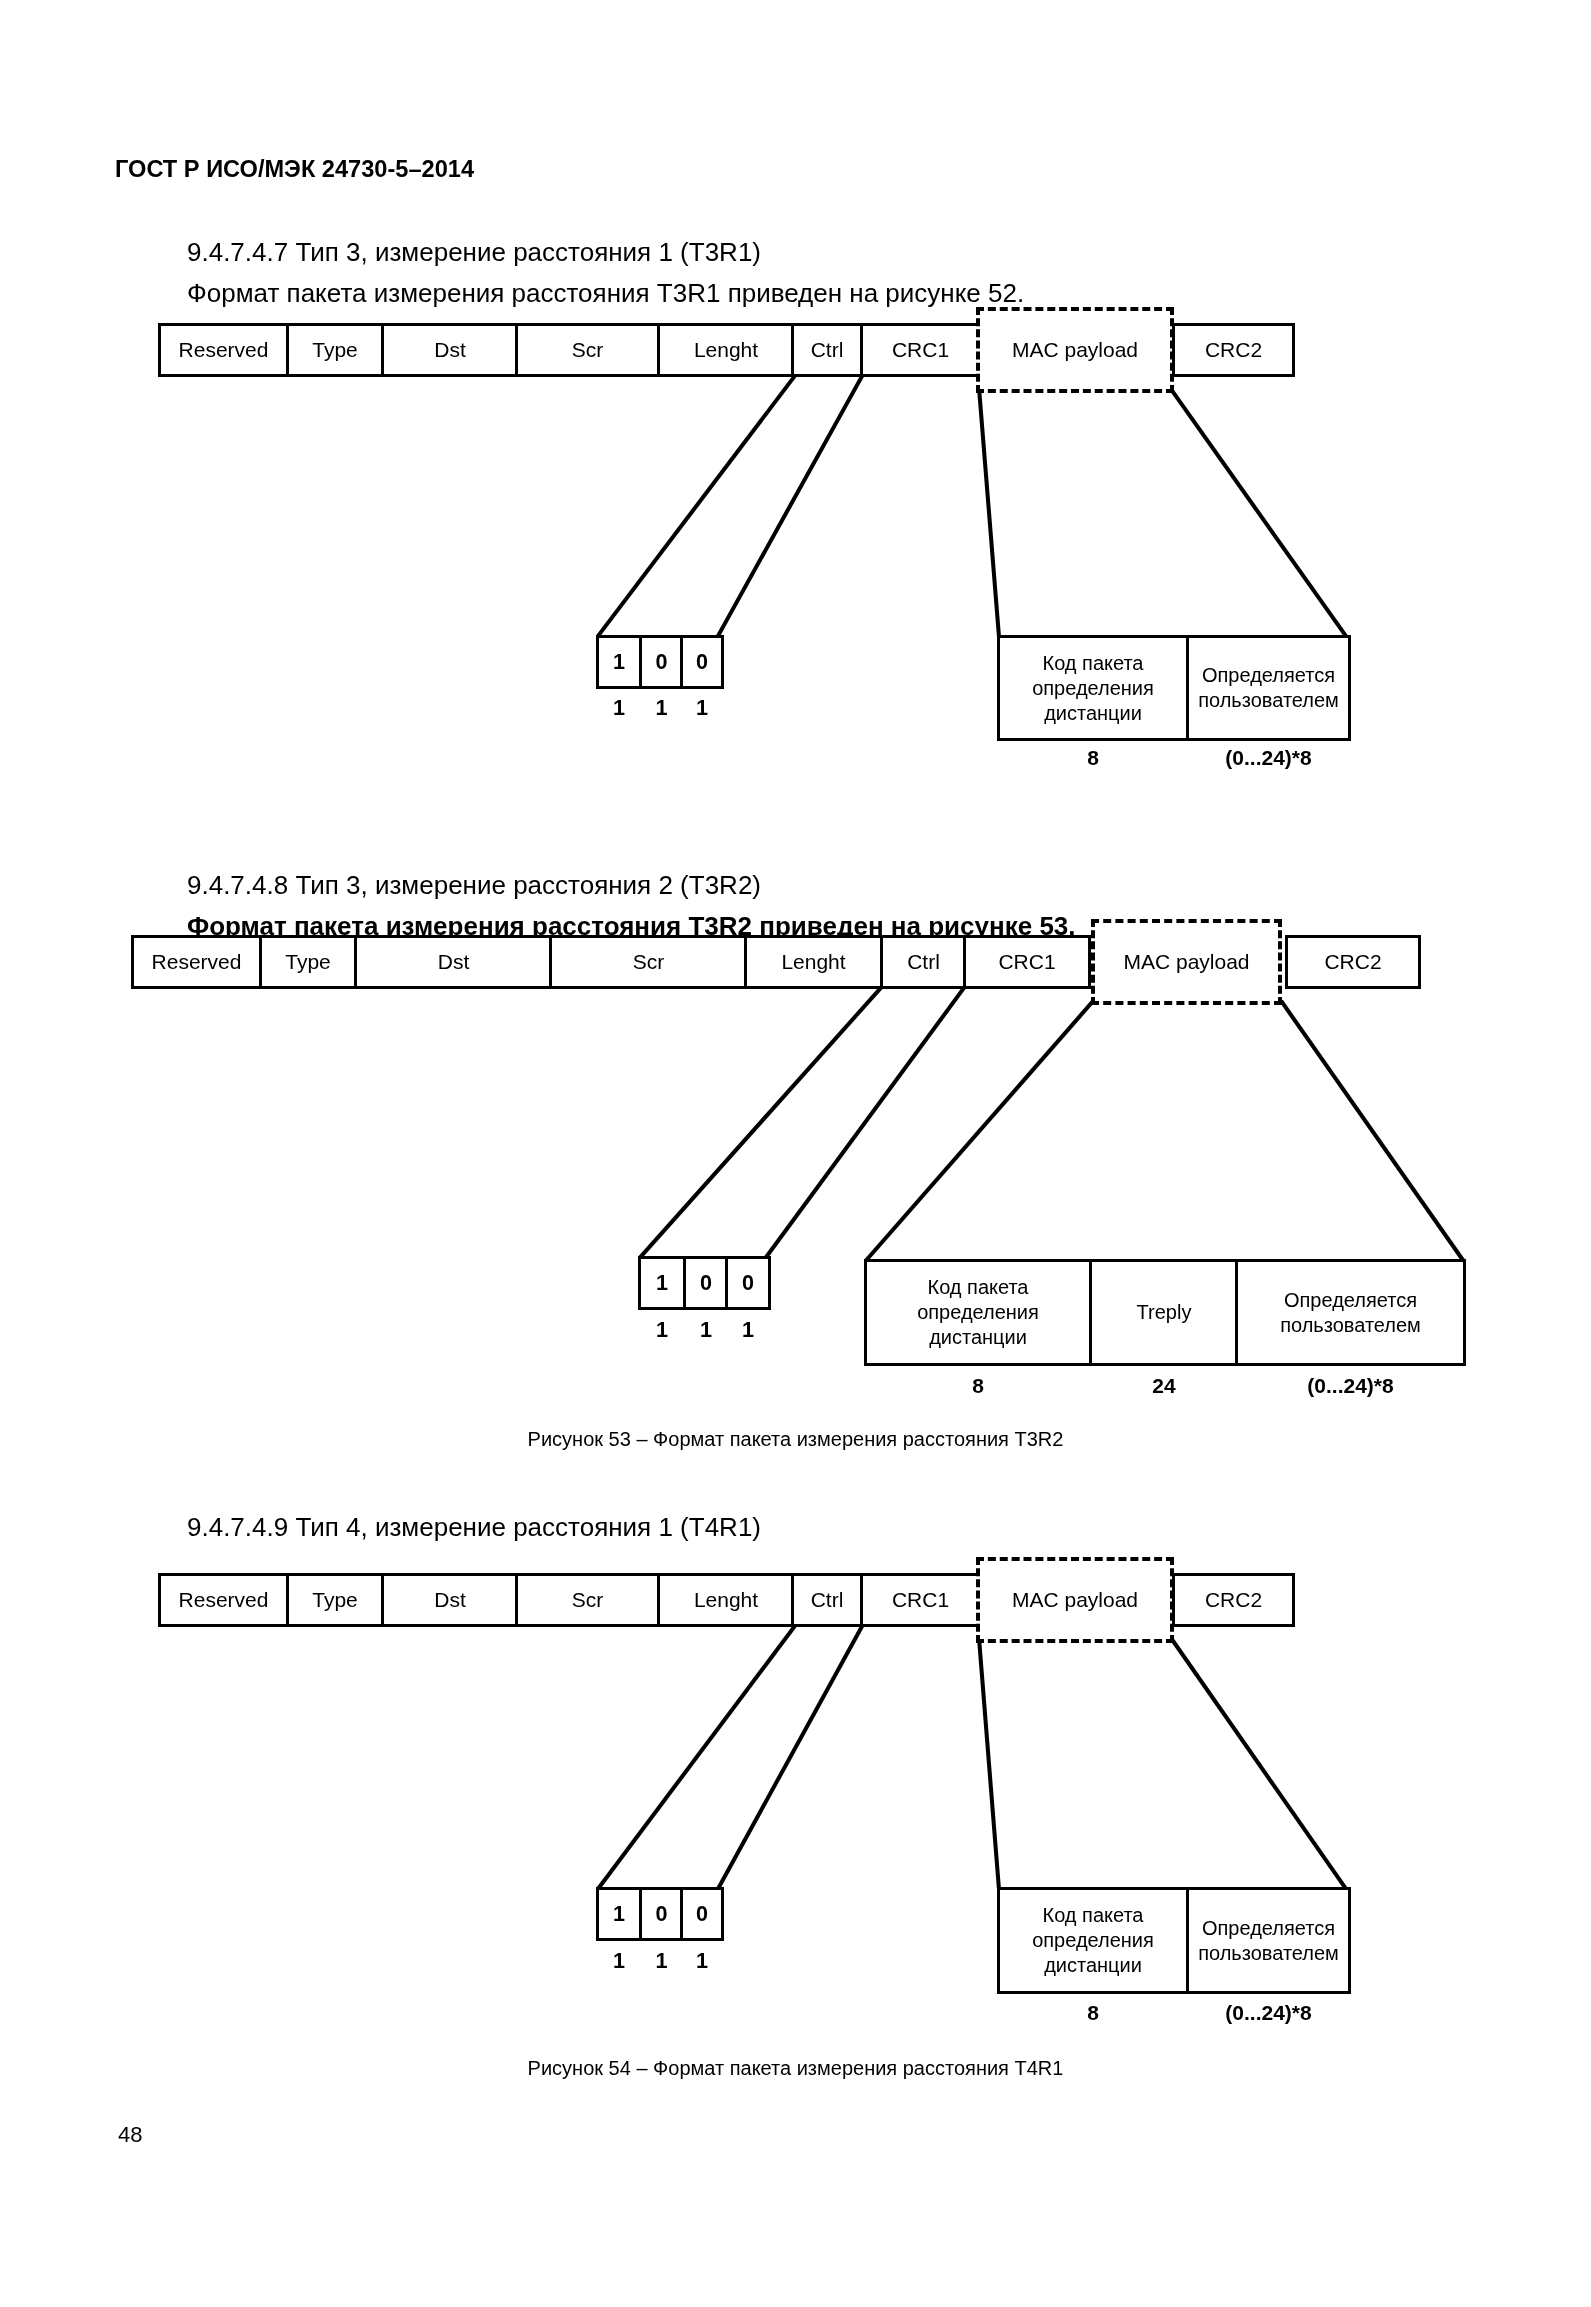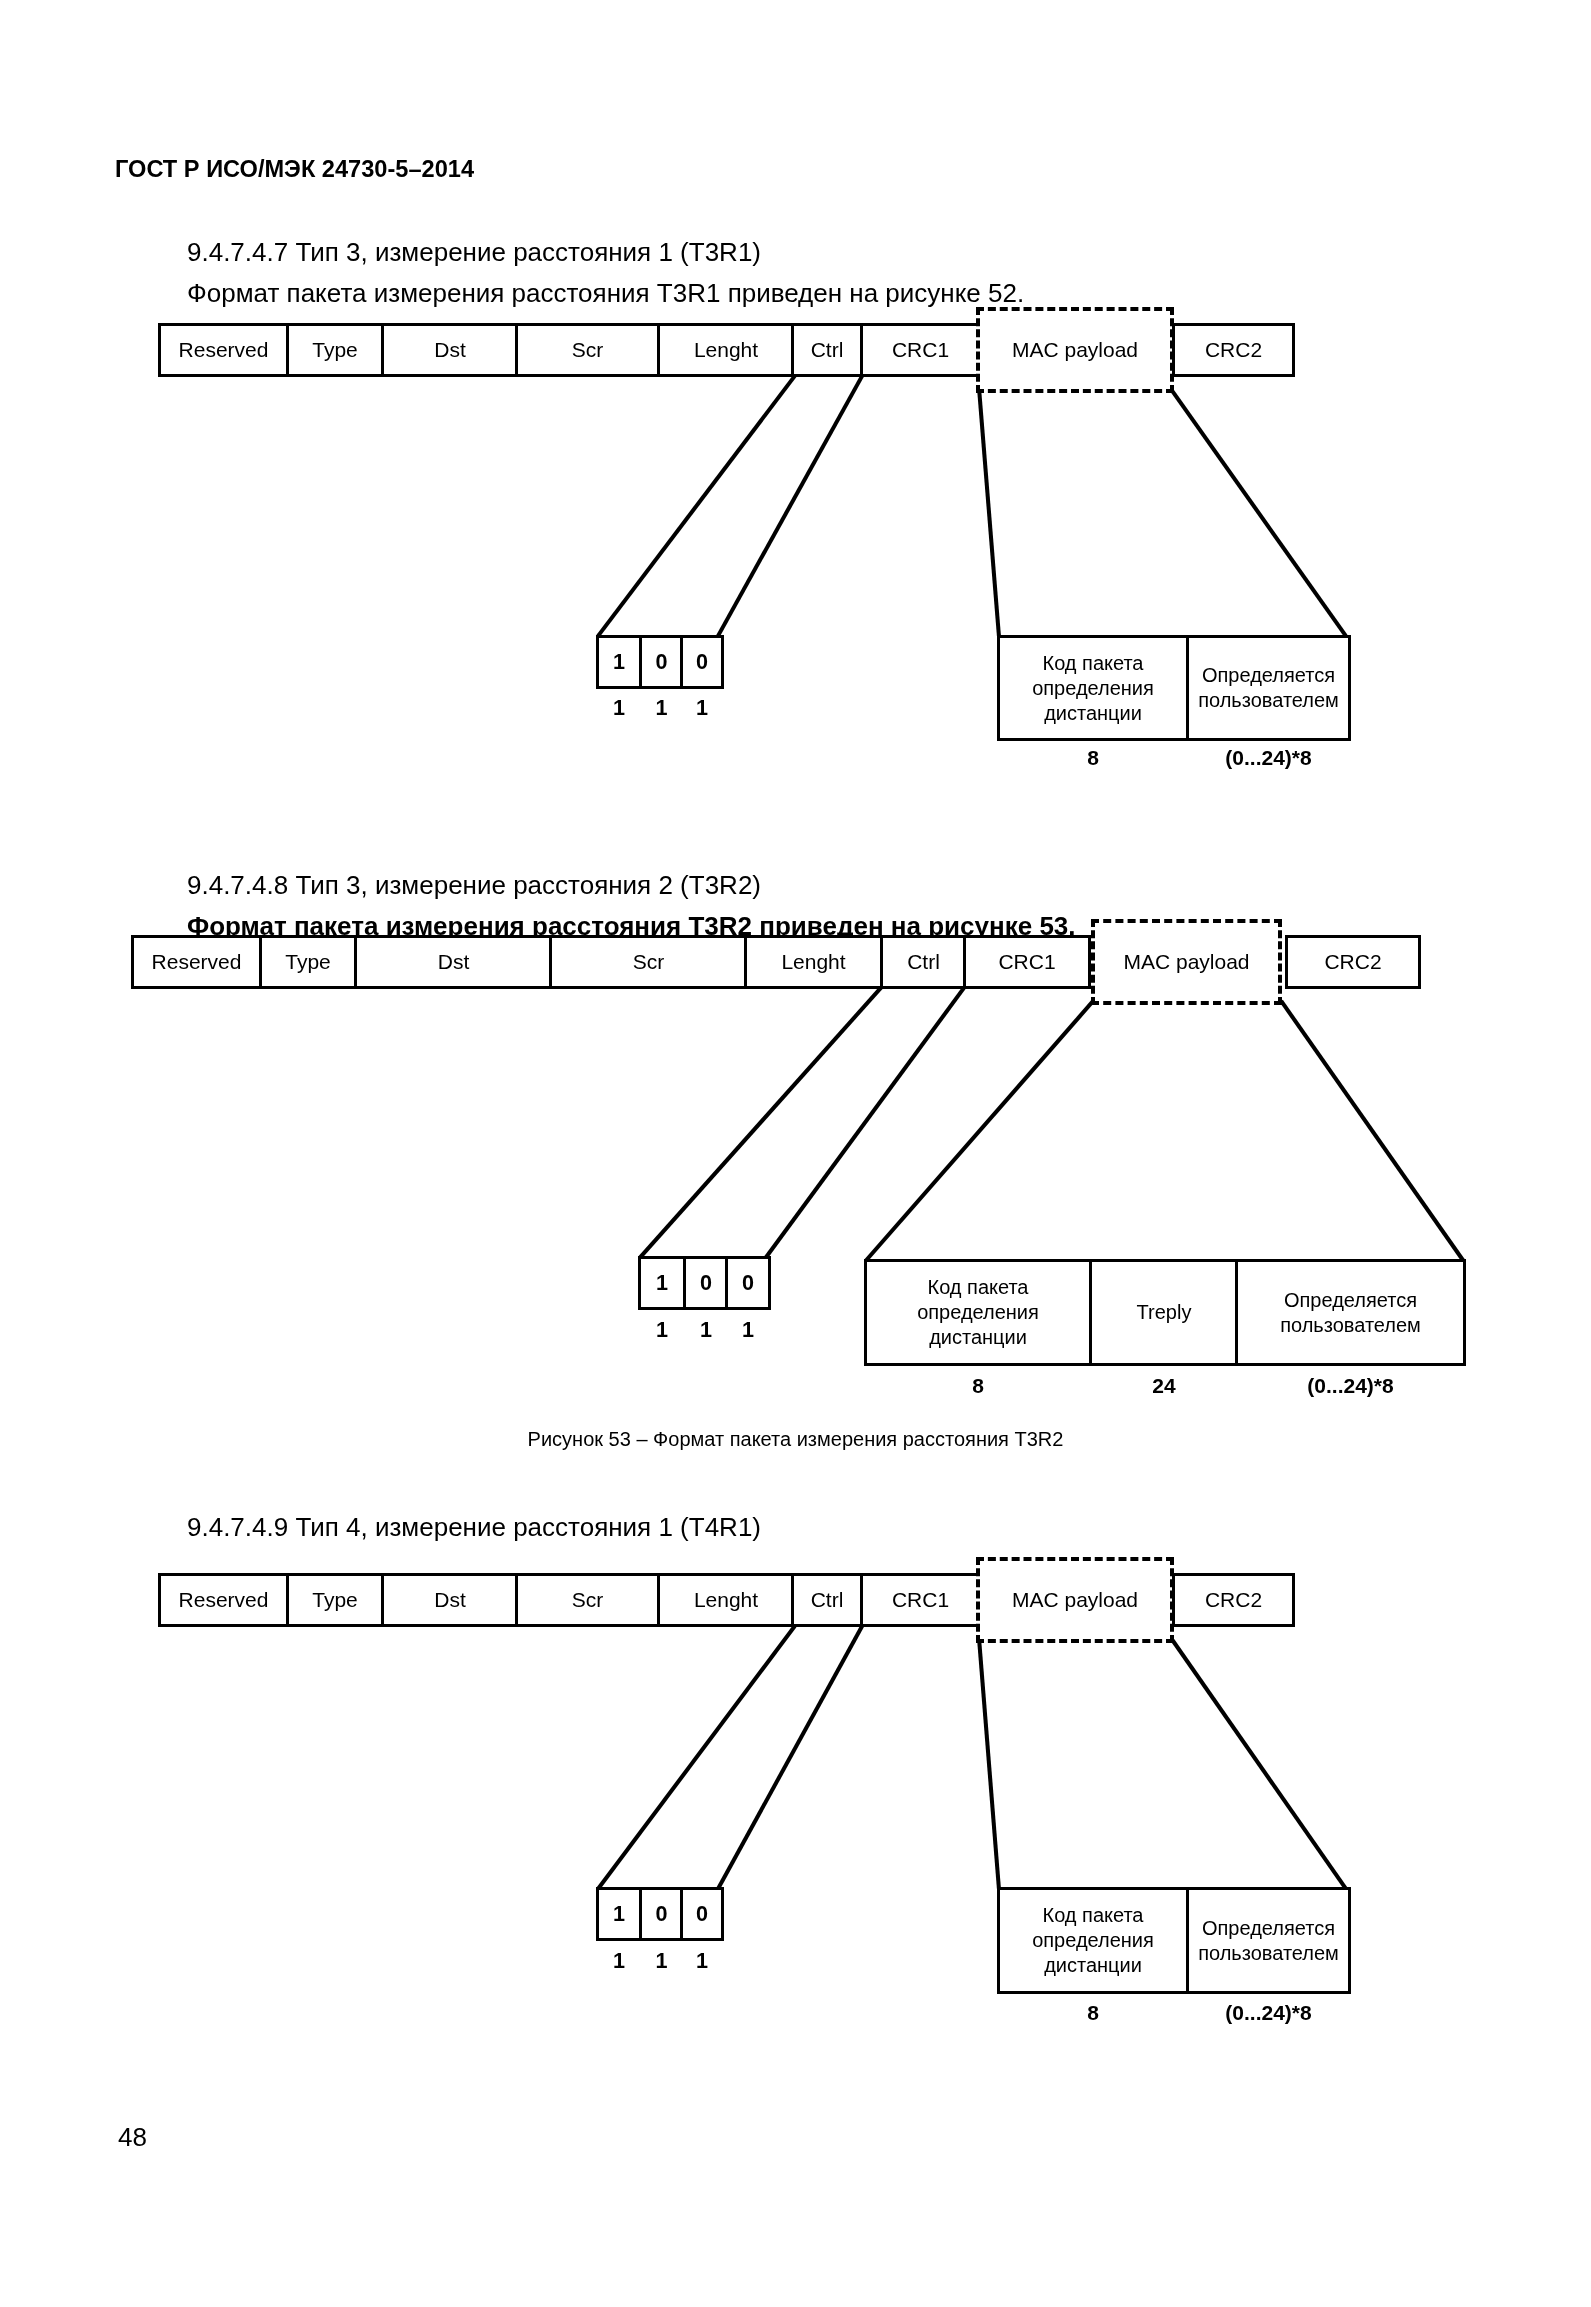--- a/index.html
+++ b/index.html
@@ -14,21 +14,21 @@
     position:absolute;box-sizing:border-box;border:3.4px solid #000;background:#fff;
     display:flex;align-items:center;justify-content:center;
     font-size:21px;text-align:center;
   }
   .dashed{border:4px dashed #000;background:#fff;}
   .expcell{font-size:20px;line-height:1.25;padding:0 9.4px;}
   .bitcell{font-size:21.6px;font-weight:bold;}
   .bitnum{position:absolute;text-align:center;font-size:21.6px;font-weight:bold;}
   .sizelab{position:absolute;text-align:center;font-size:21px;font-weight:bold;}
   .lines{position:absolute;left:0;top:0;width:1591px;height:2307px;pointer-events:none;}
-  .pnum{position:absolute;font-size:26px;}
+  .pnum{position:absolute;font-size:22px;}
 </style>
 </head>
 <body>
 
 <div class="page">
 
   <svg class="lines" viewBox="0 0 2362 3425">
 
     <line x1="1180" y1="558" x2="888" y2="944" stroke="#000" stroke-width="6"></line>
     <line x1="1280" y1="558" x2="1066" y2="944" stroke="#000" stroke-width="6"></line>
@@ -120,17 +120,18 @@
   <div class="field bitcell" style="left:680px;top:1887px;width:44px;height:54px;">0</div>
   <div class="bitnum" style="left:596px;top:1948px;width:46px;">1</div>
   <div class="bitnum" style="left:639px;top:1948px;width:45px;">1</div>
   <div class="bitnum" style="left:680px;top:1948px;width:44px;">1</div>
 
   <div class="field expcell" style="left:997px;top:1887px;width:192px;height:107px;">Код пакета определения дистанции</div>
   <div class="field expcell" style="left:1186px;top:1887px;width:165px;height:107px;">Определяется пользователем</div>
   <div class="sizelab" style="left:997px;top:2001px;width:192px;">8</div>
   <div class="sizelab" style="left:1186px;top:2001px;width:165px;">(0...24)*8</div>
 
+  <div class="cap" style="top:2057px;">Рисунок 54 – Формат пакета измерения расстояния Т4R1</div>
 
   <div class="pnum" style="left:118px;top:2122px;">48</div>
 
 </div>
 
 
 </body></html>

